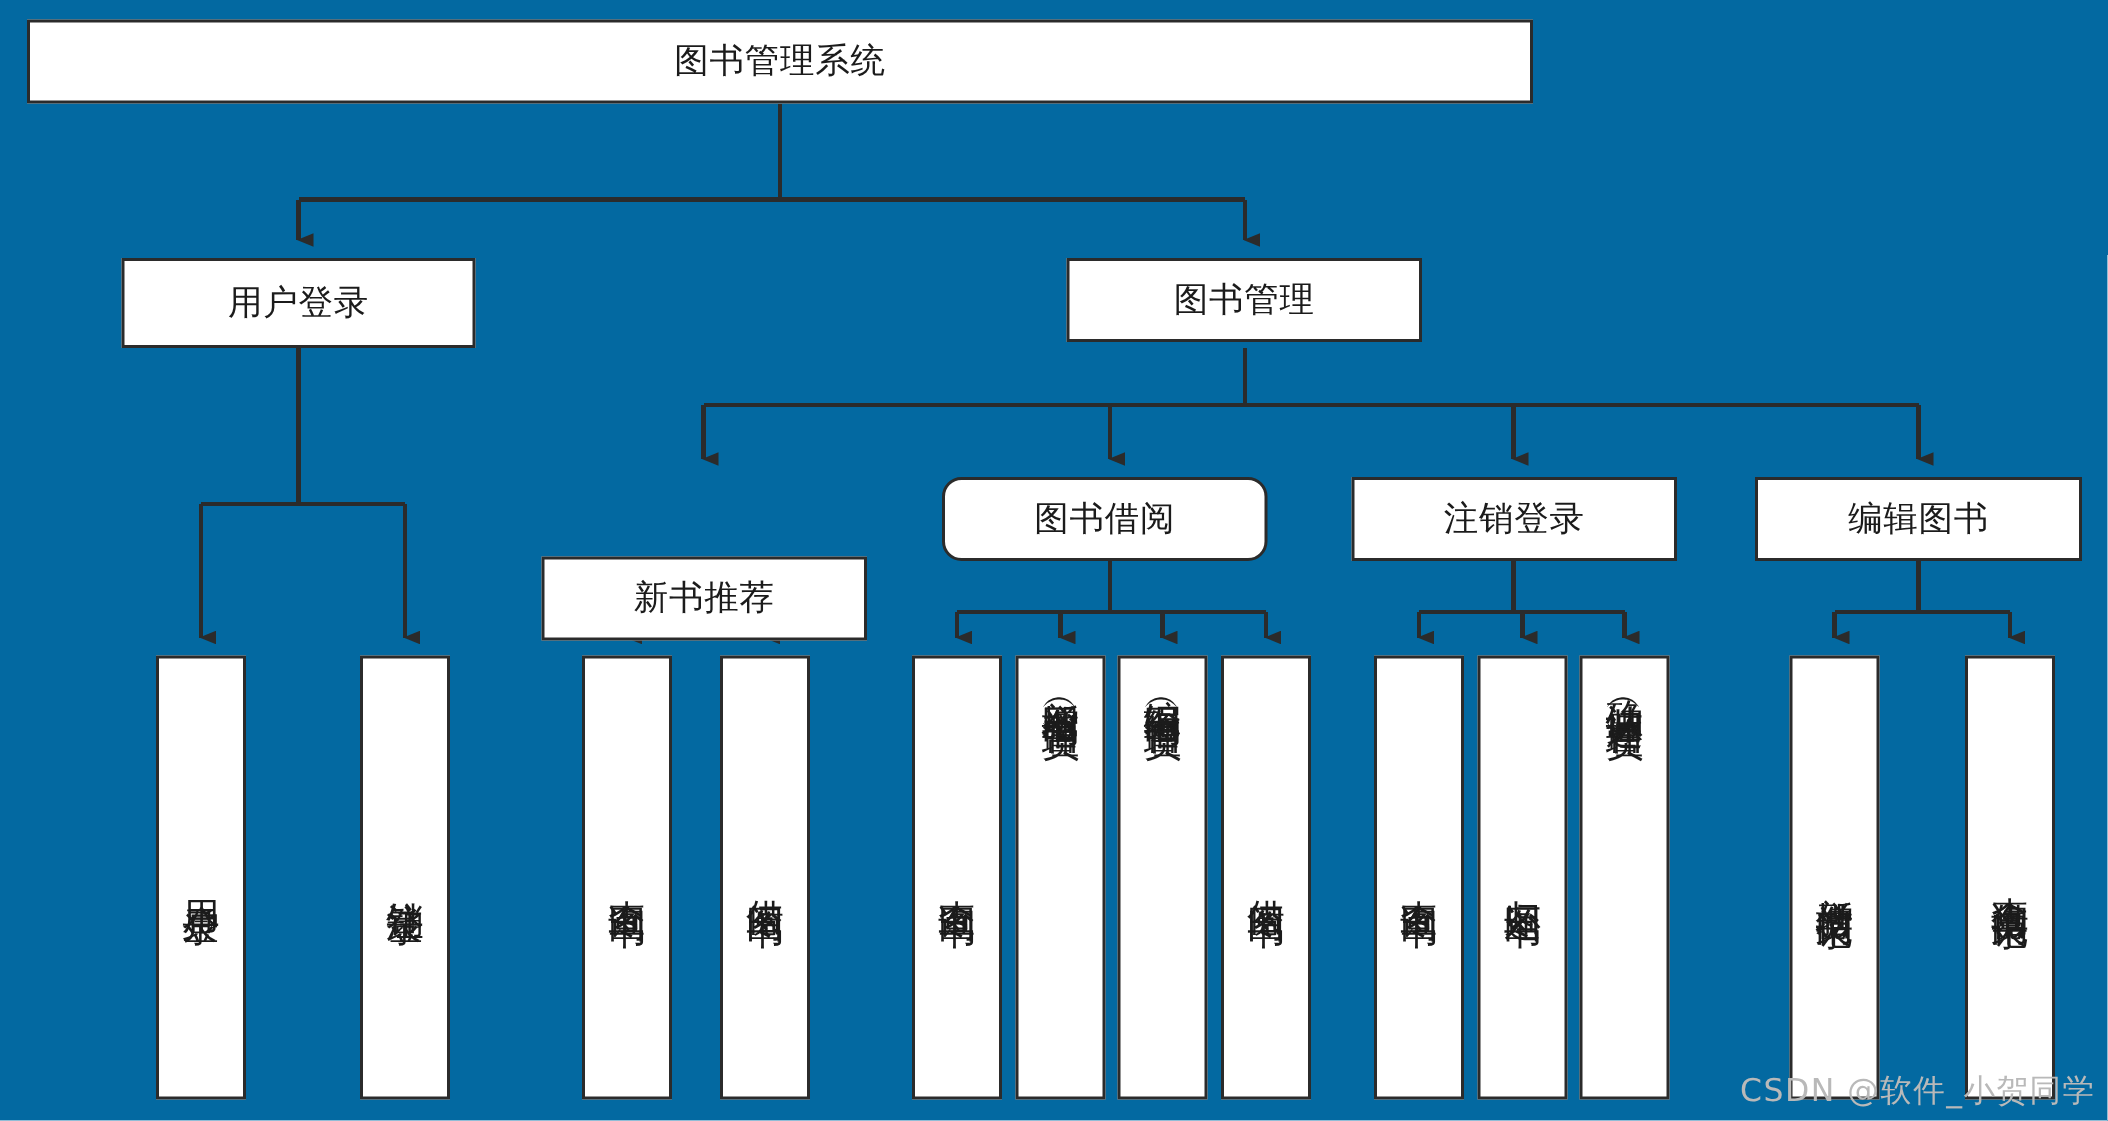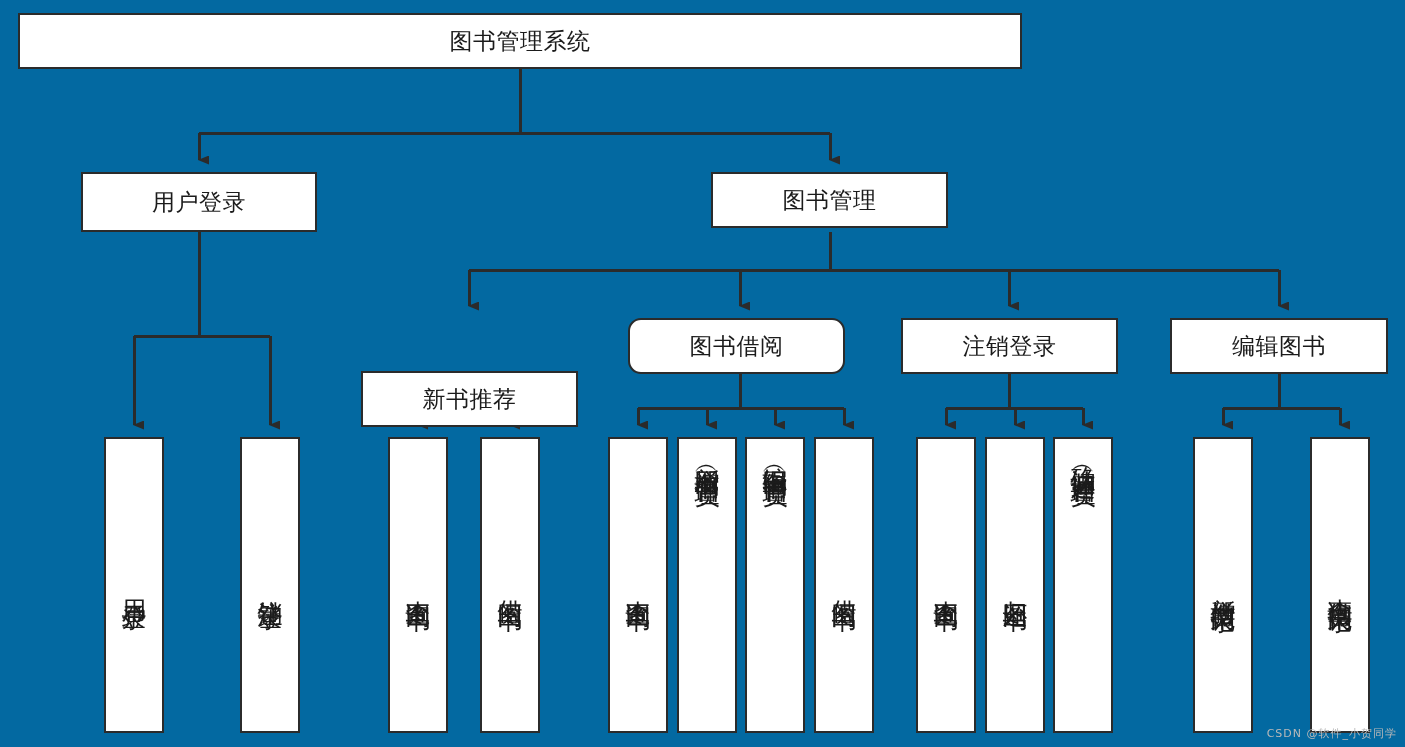--- a/index.html
+++ b/index.html
@@ -63,21 +63,21 @@
     margin: 0 auto;
   }
   .node-vertical.pad-mid {
     align-items: center;
     padding-top: 0;
   }
   .watermark {
     position: absolute;
     right: 8px;
     bottom: 6px;
-    font-size: 11px;
+    font-size: 21px;
     color: #b9b9b9;
     letter-spacing: 1px;
     white-space: nowrap;
     pointer-events: none;
   }
 </style>
 </head>
 <body>
 
 <div id="diagram-root" style="background: #0369a1;">

